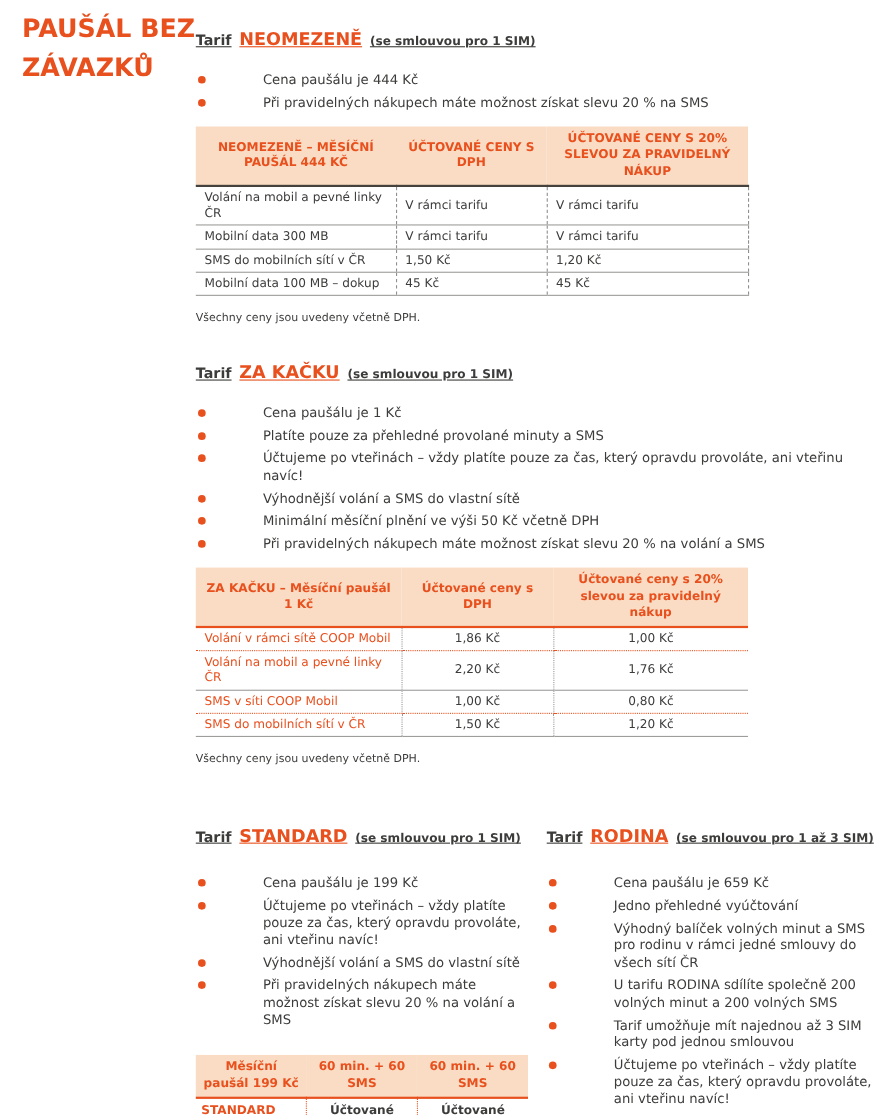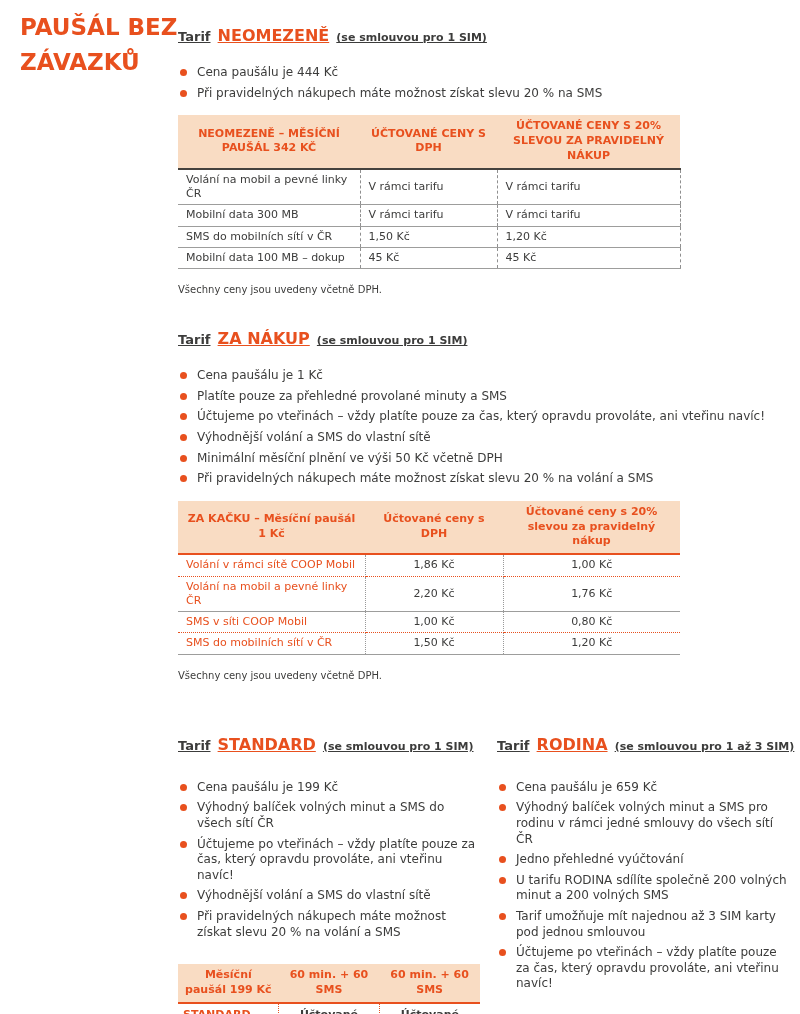--- a/index.html
+++ b/index.html
@@ -35,21 +35,21 @@
   }
   .tariff-heading .h-name{
     font-size:16px;font-weight:bold;color:var(--orange);text-decoration:underline;margin:0 2px;
   }
   .tariff-heading .h-suffix{
     font-size:11px;font-weight:bold;color:var(--dark);text-decoration:underline;
   }
 
   
   .bullets{margin:0 0 14px 0;}
-  .bullet{display:flex;margin:0 0 5px 0;font-size:12px;line-height:1.3;}
+  .bullet{display:flex;margin:0 0 5px 0;font-size:12px;line-height:1.3;gap:42px;}
   .dot{
     flex:0 0 auto;width:7px;height:7px;border-radius:50%;
     background:var(--orange);margin:4px 10px 0 2px;
   }
 
   
   table{border-collapse:collapse;table-layout:fixed;}
   th{
     background:var(--peach);color:var(--orange);font-weight:bold;
     font-size:11px;line-height:1.35;text-align:center;vertical-align:middle;
@@ -126,21 +126,21 @@
             <span>Cena paušálu je 444 Kč</span>
           </div>
           <div class="bullet">
             <span class="dot"></span>
             <span>Při pravidelných nákupech máte možnost získat slevu 20 % na SMS</span>
           </div>
         </div>
       <table class="tbl1">
           <thead>
             <tr class="hdr">
-              <th>NEOMEZENĚ – MĚSÍČNÍ PAUŠÁL 342 KČ</th>
+              <th>NEOMEZENĚ – MĚSÍČNÍ PAUŠÁL 444 KČ</th>
               <th>ÚČTOVANÉ CENY S DPH</th>
               <th>ÚČTOVANÉ CENY S 20% SLEVOU ZA PRAVIDELNÝ NÁKUP</th>
             </tr>
           </thead>
           <tbody>
             <tr>
               <td>Volání na mobil a pevné linky ČR</td>
               <td>V rámci tarifu</td>
               <td>V rámci tarifu</td>
             </tr>
@@ -160,21 +160,21 @@
               <td>45 Kč</td>
             </tr>
           </tbody>
         </table>
       <div class="note">Všechny ceny jsou uvedeny včetně DPH.</div>
     </div>
 
     <div class="section-gap">
       <div class="tariff-heading">
         <span class="h-prefix">Tarif</span>
-        <span class="h-name">ZA NÁKUP</span>
+        <span class="h-name">ZA KAČKU</span>
         <span class="h-suffix">(se smlouvou pro 1 SIM)</span>
       </div>
       <div class="bullets">
           <div class="bullet">
             <span class="dot"></span>
             <span>Cena paušálu je 1 Kč</span>
           </div>
           <div class="bullet">
             <span class="dot"></span>
             <span>Platíte pouze za přehledné provolané minuty a SMS</span>
@@ -235,24 +235,20 @@
       <div class="col-left">
         <div class="tariff-heading">
           <span class="h-prefix">Tarif</span>
           <span class="h-name">STANDARD</span>
           <span class="h-suffix">(se smlouvou pro 1 SIM)</span>
         </div>
         <div class="bullets" style="margin-top:26px;margin-bottom:24px;">
             <div class="bullet">
               <span class="dot"></span>
               <span>Cena paušálu je 199 Kč</span>
-            </div>
-            <div class="bullet">
-              <span class="dot"></span>
-              <span>Výhodný balíček volných minut a SMS do všech sítí ČR</span>
             </div>
             <div class="bullet">
               <span class="dot"></span>
               <span>Účtujeme po vteřinách – vždy platíte pouze za čas, který opravdu provoláte, ani vteřinu navíc!</span>
             </div>
             <div class="bullet">
               <span class="dot"></span>
               <span>Výhodnější volání a SMS do vlastní sítě</span>
             </div>
             <div class="bullet">
@@ -283,25 +279,25 @@
           <span class="h-name">RODINA</span>
           <span class="h-suffix">(se smlouvou pro 1 až 3 SIM)</span>
         </div>
         <div class="bullets" style="margin-top:26px;margin-bottom:25px;">
             <div class="bullet">
               <span class="dot"></span>
               <span>Cena paušálu je 659 Kč</span>
             </div>
             <div class="bullet">
               <span class="dot"></span>
+              <span>Jedno přehledné vyúčtování</span>
+            </div>
+            <div class="bullet">
+              <span class="dot"></span>
               <span>Výhodný balíček volných minut a SMS pro rodinu v rámci jedné smlouvy do všech sítí ČR</span>
-            </div>
-            <div class="bullet">
-              <span class="dot"></span>
-              <span>Jedno přehledné vyúčtování</span>
             </div>
             <div class="bullet">
               <span class="dot"></span>
               <span>U tarifu RODINA sdílíte společně 200 volných minut a 200 volných SMS</span>
             </div>
             <div class="bullet">
               <span class="dot"></span>
               <span>Tarif umožňuje mít najednou až 3 SIM karty pod jednou smlouvou</span>
             </div>
             <div class="bullet">

